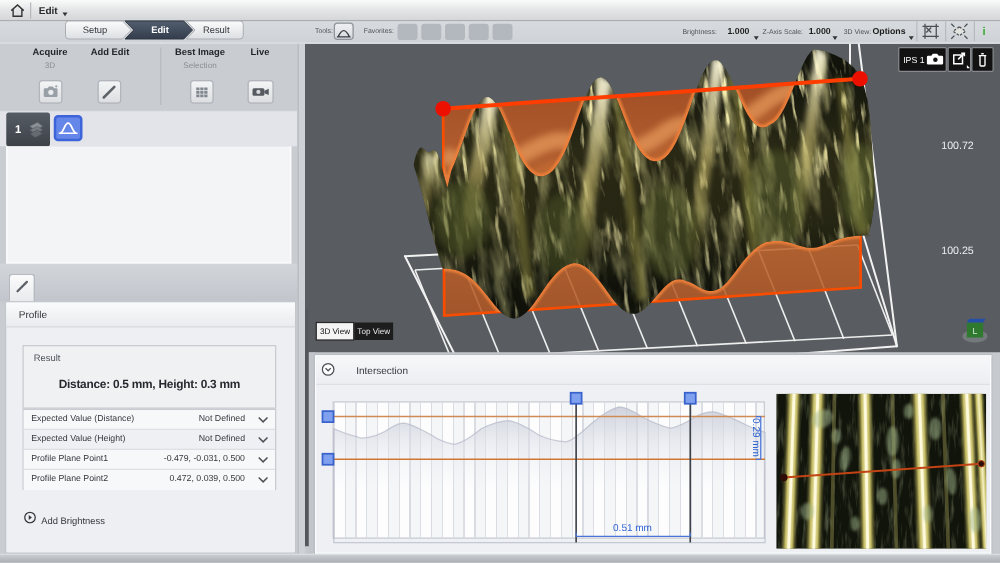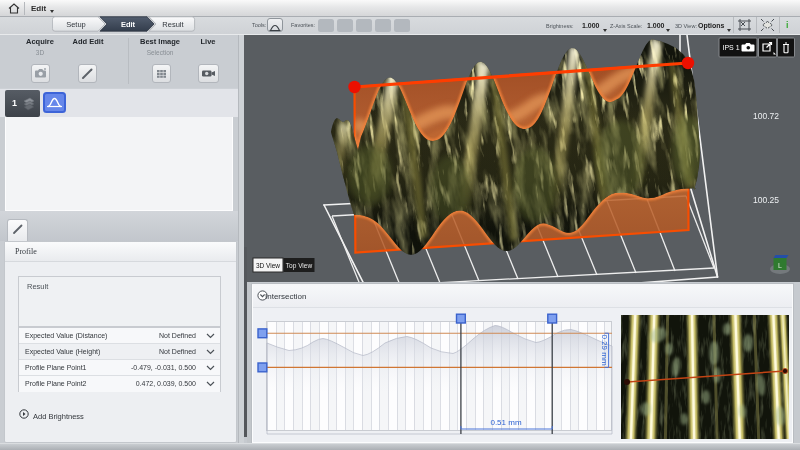--- a/index.html
+++ b/index.html
@@ -36,21 +36,21 @@
 #thumbstrip { position:absolute; left:0; top:53px; width:238px; height:29px; background:#e2e4e9; border-top:1px solid #cdd1d6;}
 #darkcell { position:absolute; left:5px; top:1px; width:35px; height:27px; background:linear-gradient(#565c64,#3d4249); border-radius:2px; }
 #darkcell .num { position:absolute; left:7px; top:8px; color:#fff; font-size:9px; font-weight:bold;}
 #bluebtn { position:absolute; left:43px; top:3px; width:23px; height:21px; background:#6687ea; border:2px solid #3d64d8; border-radius:3.5px; }
 #listarea { position:absolute; left:5px; top:82px; width:228px; height:94px; background:#f3f4f6; border:1px solid #fdfdfe; border-top:none; }
 #gradband { position:absolute; left:0; top:176px; width:244px; height:30px; background:linear-gradient(#d2d5da,#c2c6cc); }
 #penciltab { position:absolute; left:7px; top:184px; width:21px; height:22px; background:linear-gradient(#fbfbfc,#e8eaed); border:1px solid #b6bac0; border-bottom:none; border-radius:3px 3px 0 0; }
 
 
 #profile { position:absolute; left:4px; top:206px; width:233px; height:202px; background:#edeff2; border:1px solid #c3c7cc; border-radius:0 0 2px 2px; }
-#profhdr { position:absolute; left:0; top:0; width:231px; height:20px; background:linear-gradient(#fafbfc,#e9ebee); border-bottom:1px solid #d6d9dd;font-family:Liberation Serif, serif; }
+#profhdr { position:absolute; left:0; top:0; width:231px; height:20px; background:linear-gradient(#fafbfc,#e9ebee); border-bottom:1px solid #d6d9dd; }
 #profhdr span { position:absolute; left:10px; top:5px; font-size:8px; color:#33383e; }
 #resultbox { position:absolute; left:13px; top:34px; width:203px; height:51px; background:#eff1f3; border:1px solid #c8cbd0; }
 #resultbox .rl { position:absolute; left:8px; top:5px; font-size:7.5px; color:#4c5258; }
 #distxt { position:absolute; left:0; top:25px; width:100%; text-align:center; font-size:9.5px; letter-spacing:-0.2px; font-weight:bold; color:#26292e; }
 #rows { position:absolute; left:13px; top:85px; width:203px; height:65px; border:1px solid #c8cbd0; }
 .prow { position:relative; width:100%; height:16px; border-bottom:1px solid #dcdfe3; }
 .prow:last-child { border-bottom:none; }
 .prow .k { position:absolute; left:6px; top:4px; font-size:7px; color:#33373c; }
 .prow .v { position:absolute; right:24px; top:4px; font-size:7px; color:#33373c; }
 .prow svg { position:absolute; right:5px; top:5px; }
@@ -58,21 +58,21 @@
 
 
 #vpdivider { position:absolute; left:238px; top:35px; width:6px; height:408px; background:#ced2d6; border-left:1px solid #b5b9be; }
 #viewport { position:absolute; left:244px; top:35px; width:556px; height:247px; }
 #belowvp { position:absolute; left:247px; top:282px; width:5px; height:161px; background:#c2c6ca; }
 #darkstrip { position:absolute; left:243.5px; top:247px; width:3.5px; height:190px; background:#54575b; }
 
 
 #bottompanel { position:absolute; left:252px; top:284px; width:541px; height:159px; background:#eef0f4; border:1px solid #fbfcfd; border-top:2px solid #f5f6f8; box-shadow:0 0 0 1px #b9bdc2; }
 #bphdr { position:absolute; left:0; top:0; width:100%; height:22px; background:linear-gradient(#f6f7f9,#eceef2); border-bottom:1px solid #dde0e5; }
-#bphdr span { position:absolute; left:12px; top:6px; font-size:8px; color:#33383e;text-align:right; }
+#bphdr span { position:absolute; left:32px; top:6px; font-size:8px; color:#33383e;text-align:right; }
 #graph { position:absolute; left:13px; top:35px; width:346px; height:110px; border:1px solid #c9ccd2;
   background:
    repeating-linear-gradient(90deg, rgba(202,205,214,.65) 0px, rgba(202,205,214,.65) 1px, transparent 1px, transparent 8.65px),
    repeating-linear-gradient(90deg, #fdfdfe 0px, #fdfdfe 8.65px, #f5f6f8 8.65px, #f5f6f8 17.3px); }
 #gsvg { position:absolute; left:0; top:22px; width:541px; height:137px; }
 #camimg { position:absolute; left:368px; top:29px; width:168px; height:124px; }
 
 
 #statusbar { position:absolute; left:0; top:443px; width:800px; height:7px; background:linear-gradient(#c9cdd1,#abafb4); border-top:1px solid #dadde0; }
 </style>
@@ -214,20 +214,21 @@
         <path d="M6 13 L13.5 5.5" stroke="#5d6269" stroke-width="1.8" stroke-linecap="round"></path>
       </svg>
   </div>
 
   <div id="profile">
     <div id="profhdr">
         <span>Profile</span>
       </div>
     <div id="resultbox">
       <span class="rl">Result</span>
+      <div id="distxt">Distance: 0.5 mm, Height: 0.3 mm</div>
     </div>
     <div id="rows">
       <div class="prow" style="background:#f7f8fa">
           <span class="k">Expected Value (Distance)</span>
           <span class="v">Not Defined</span>
           <svg width="9" height="6" viewBox="0 0 9 6">
             <path d="M1 1 L4.5 4.5 L8 1" fill="none" stroke="#4c5258" stroke-width="1.2"></path>
           </svg>
         </div>
       <div class="prow" style="background:#eef0f3">

